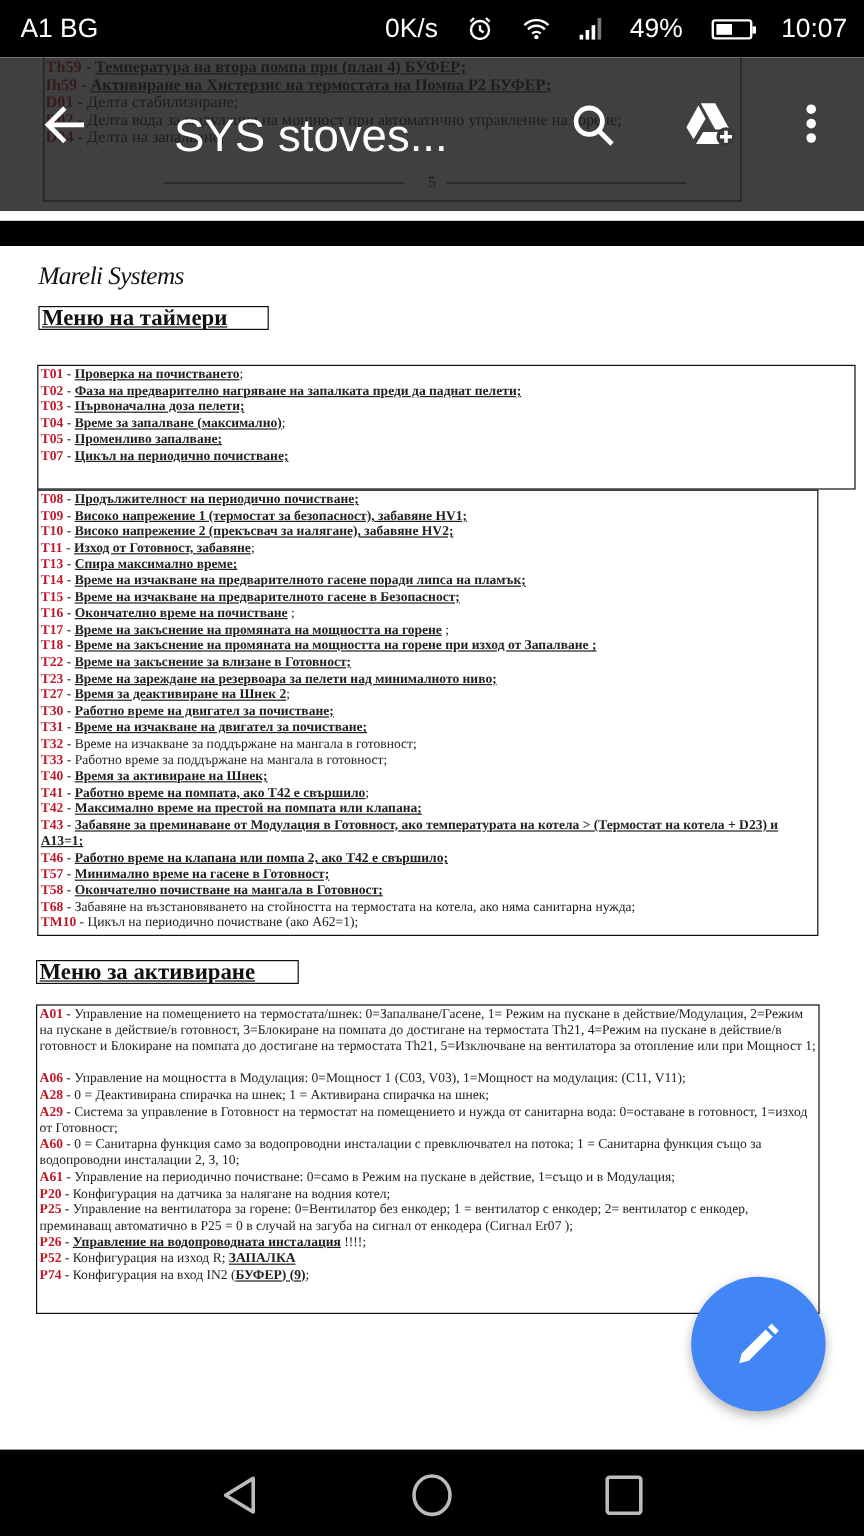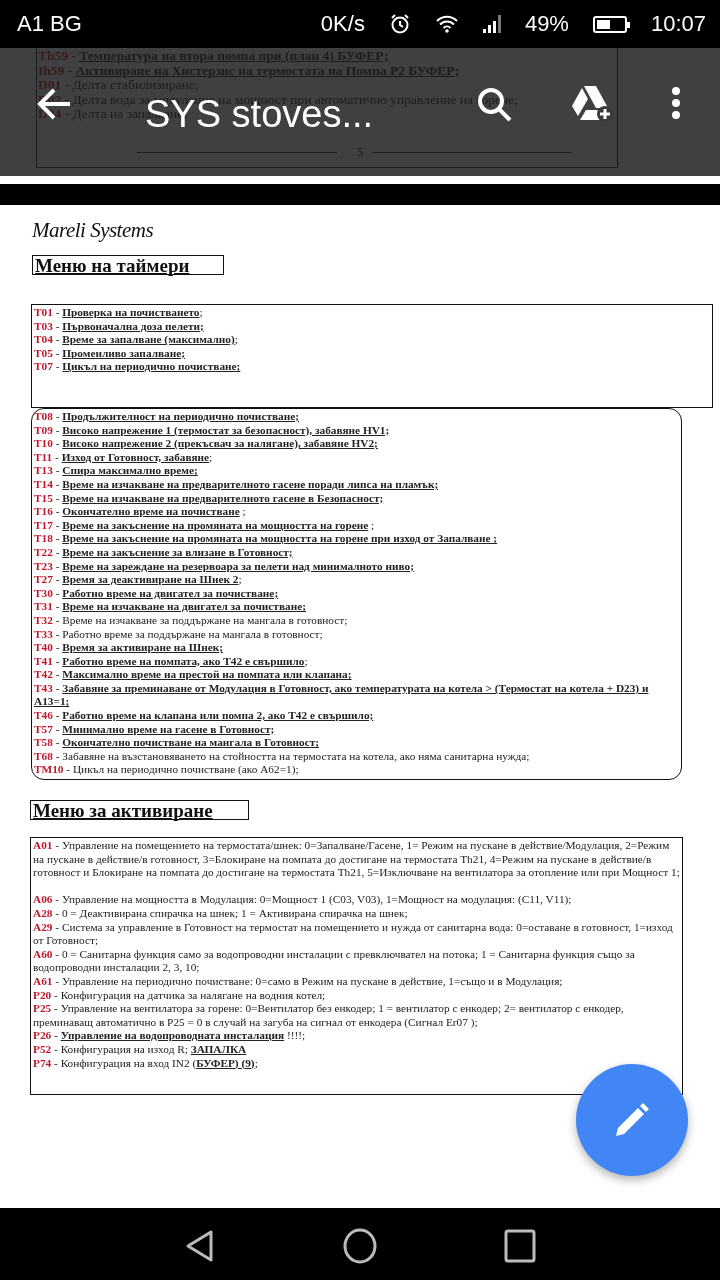--- a/index.html
+++ b/index.html
@@ -111,27 +111,28 @@
 <div class="gap-white"></div>
 <div class="gap-black"></div>
 
 <div class="page">
   <div class="brand">Mareli Systems</div>
 
   <div class="section-title" style="left:32px;top:50px;width:192px;height:20px;">Меню на таймери</div>
 
   <div class="box" style="left:31px;top:99px;width:682px;height:104px;">
     <div class="row"><span class="code">T01</span> - <span class="b">Проверка на почистването</span><span>;</span></div>
+    <div class="row"><span class="code">T02</span> - <span class="b">Фаза на предварително нагряване на запалката преди да паднат пелети;</span></div>
     <div class="row"><span class="code">T03</span> - <span class="b">Първоначална доза пелети;</span></div>
     <div class="row"><span class="code">T04</span> - <span class="b">Време за запалване (максимално)</span><span>;</span></div>
     <div class="row"><span class="code">T05</span> - <span class="b">Променливо запалване;</span></div>
     <div class="row"><span class="code">T07</span> - <span class="b">Цикъл на периодично почистване;</span></div>
   </div>
 
-  <div class="box" style="left:31px;top:203px;width:651px;height:372px;border-radius:13px;">
+  <div class="box" style="left:31px;top:203px;width:651px;height:372px;">
     <div class="row"><span class="code">T08</span> - <span class="b">Продължителност на периодично почистване;</span></div>
     <div class="row"><span class="code">T09</span> - <span class="b">Високо напрежение 1 (термостат за безопасност), забавяне HV1;</span></div>
     <div class="row"><span class="code">T10</span> - <span class="b">Високо напрежение 2 (прекъсвач за налягане), забавяне HV2;</span></div>
     <div class="row"><span class="code">T11</span> - <span class="b">Изход от Готовност, забавяне</span><span>;</span></div>
     <div class="row"><span class="code">T13</span> - <span class="b">Спира максимално време;</span></div>
     <div class="row"><span class="code">T14</span> - <span class="b">Време на изчакване на предварителното гасене поради липса на пламък;</span></div>
     <div class="row"><span class="code">T15</span> - <span class="b">Време на изчакване на предварителното гасене в Безопасност;</span></div>
     <div class="row"><span class="code">T16</span> - <span class="b">Окончателно време на почистване</span><span> ;</span></div>
     <div class="row"><span class="code">T17</span> - <span class="b">Време на закъснение на промяната на мощността на горене</span><span> ;</span></div>
     <div class="row"><span class="code">T18</span> - <span class="b">Време на закъснение на промяната на мощността на горене при изход от Запалване ;</span></div>

